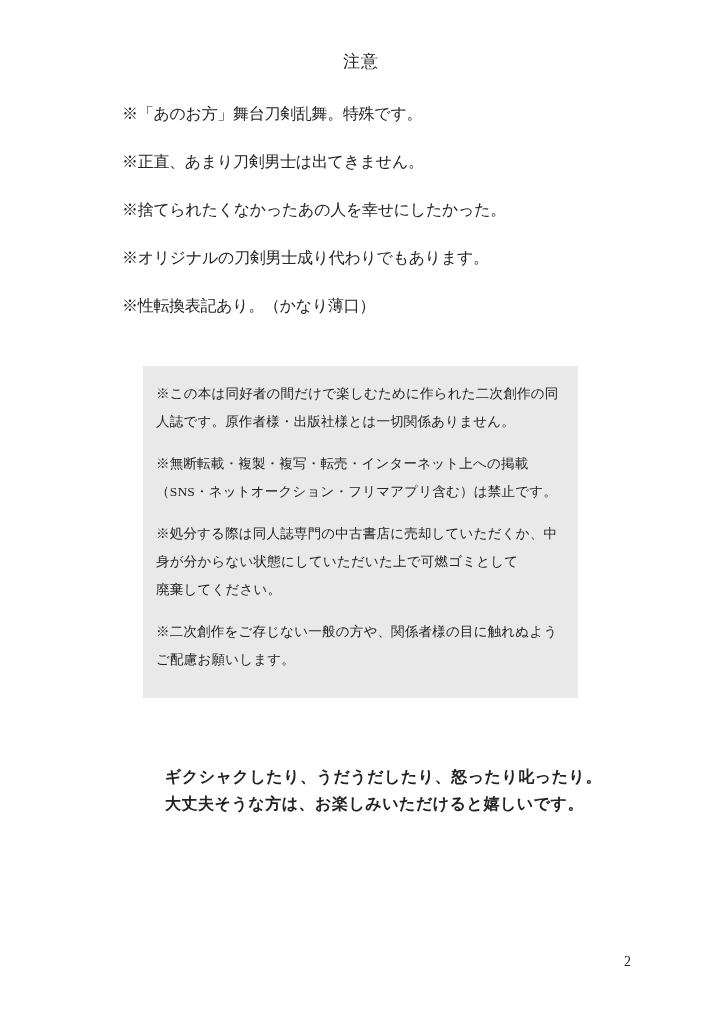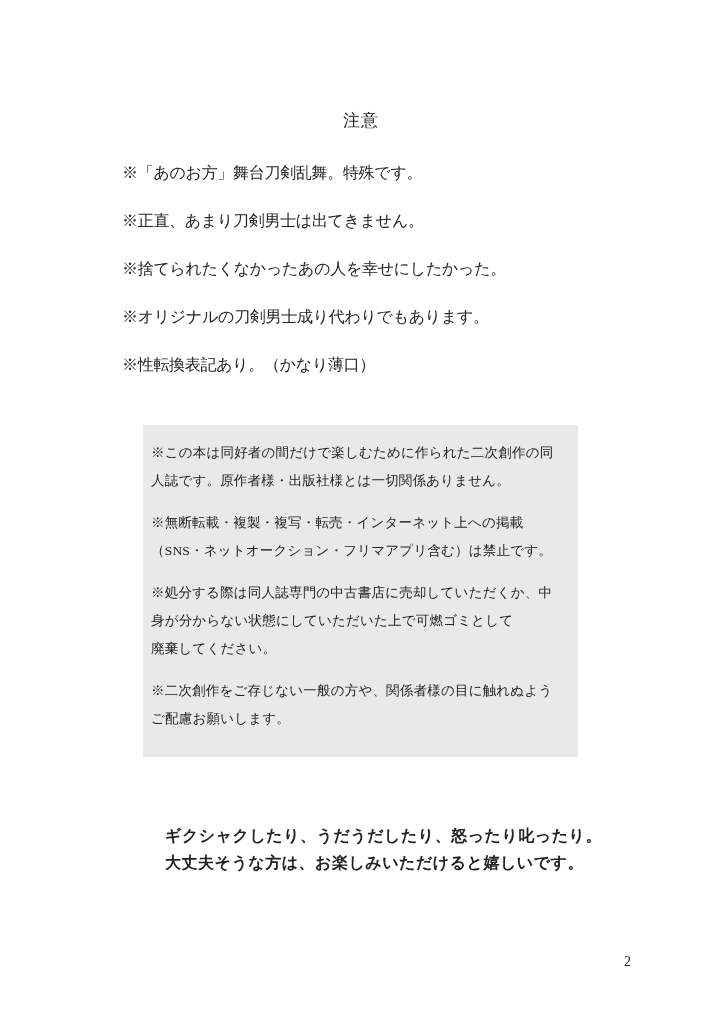--- a/index.html
+++ b/index.html
@@ -10,42 +10,42 @@
   .page {
     position: relative;
     width: 722px;
     height: 1024px;
     background: #ffffff;
     overflow: hidden;
     font-family: "Liberation Serif", "DejaVu Serif", serif;
     color: #222222;
   }
   .doc-title {
-    padding-top: 112px;
+    padding-top: 53px;
     text-align: center;
     font-size: 17px;
     line-height: 18px;
     letter-spacing: 1px;
   }
   .notices {
     margin: 34px 0 0 122px;
   }
   .notice-line {
     margin: 0 0 31px 0;
     font-size: 16px;
     line-height: 17px;
     letter-spacing: -0.3px;
     white-space: nowrap;
   }
   .disclaimer-box {
     box-sizing: border-box;
     margin: 52px 0 0 143px;
     width: 435px;
     background: #e9e9e9;
-    padding: 14px 13px 12px 8px;
+    padding: 14px 13px 12px 13px;
   }
   .disclaimer-paragraph {
     margin: 0 0 14px 0;
     font-size: 13.5px;
     line-height: 28px;
     letter-spacing: 0.2px;
     white-space: pre-line;
   }
   .disclaimer-paragraph:last-child {
     margin-bottom: 12px;

